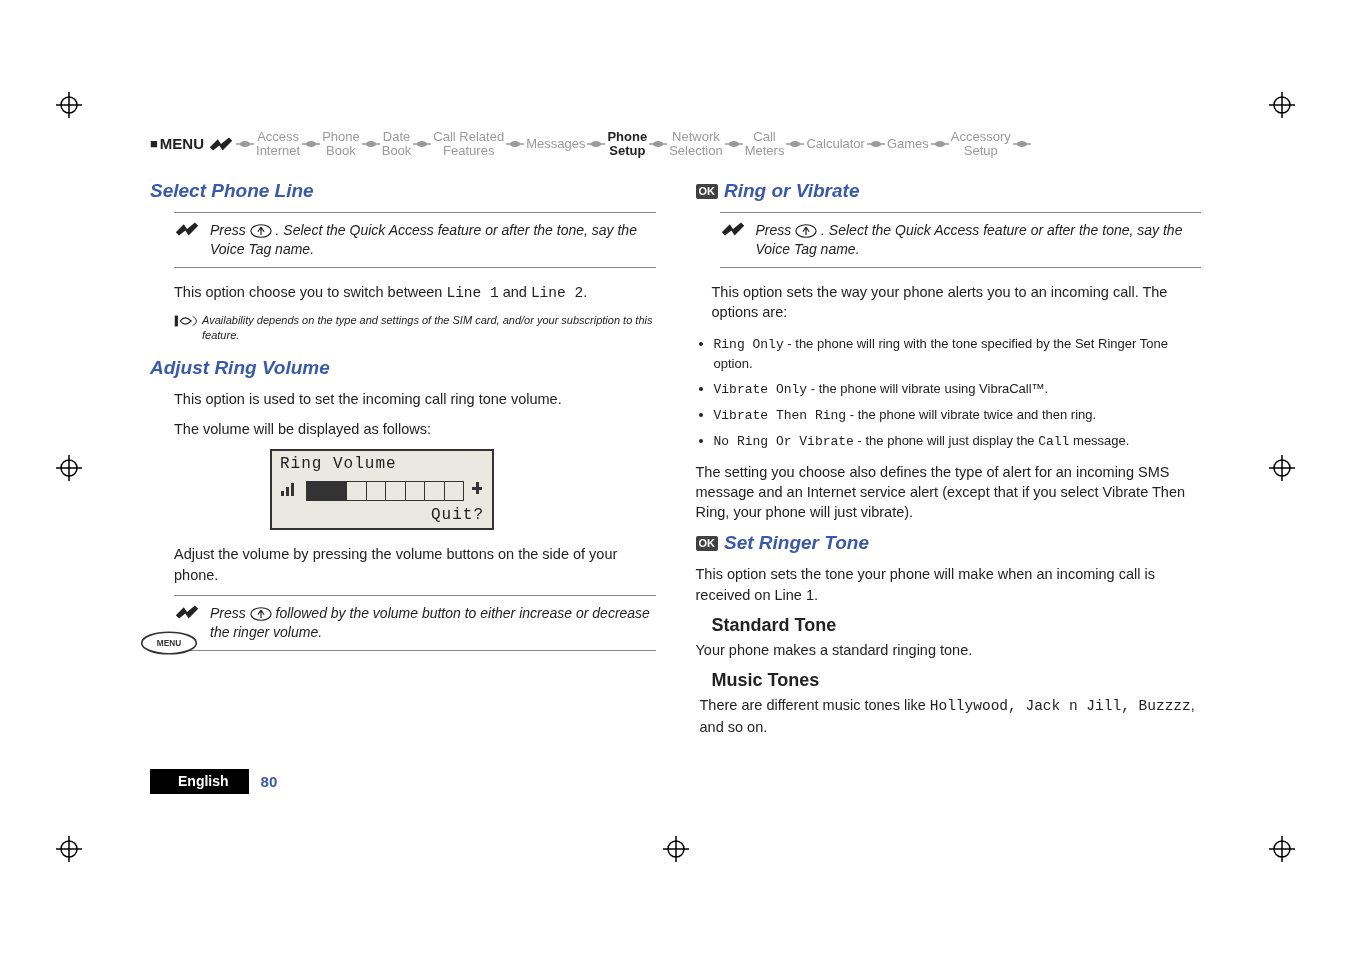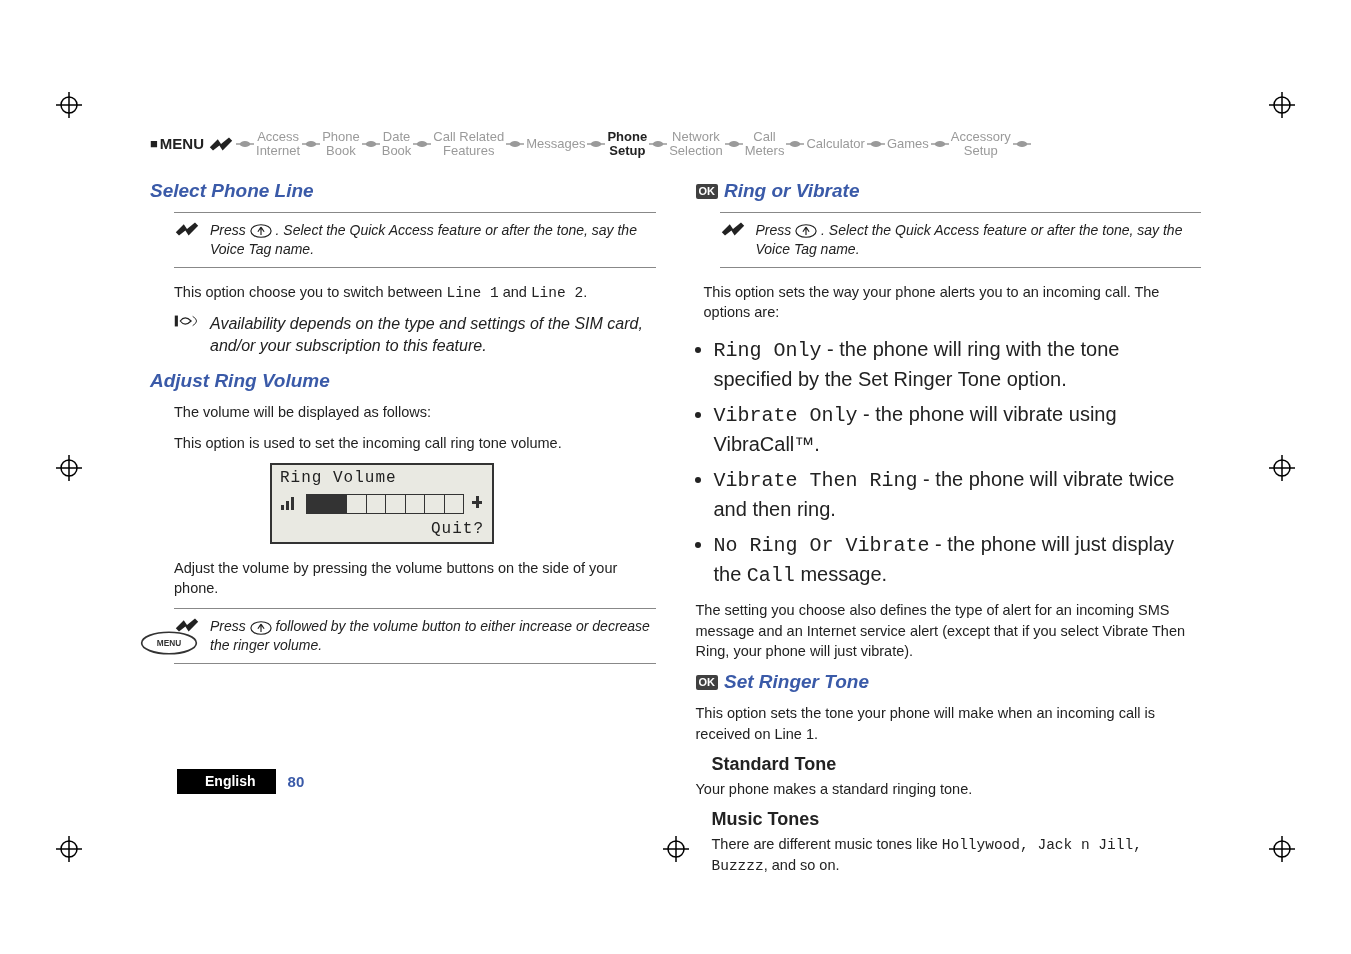--- a/index.html
+++ b/index.html
@@ -133,31 +133,30 @@
     font-size: 14.5px;
     line-height: 1.4;
   }
   p.body.flush { margin-left: 0; }
   .lcd { font-family: "Courier New", monospace; }
 
   .note-line {
     margin: 0 0 14px 24px;
     display: flex;
     align-items: flex-start;
-    gap: 8px;
     font-style: italic;
-    font-size: 16px;
+    font-size: 11px;
     line-height: 1.35;
   }
   .note-line .note-icon svg { width: 28px; height: 16px; }
 
   ul.bullets {
     margin: 13px 0 10px 24px;
     padding-left: 18px;
-    font-size: 20px;
+    font-size: 13px;
     line-height: 1.45;
   }
   ul.bullets li { margin-bottom: 6px; }
 
   h3.sub {
     font-size: 18px;
     font-weight: bold;
     margin: 10px 0 4px 16px;
   }
 
@@ -211,21 +210,20 @@
 
   
   .pagefoot {
     position: absolute;
     left: 150px;
     bottom: 160px;
     display: flex;
     align-items: stretch;
     font-size: 14px;
     font-weight: bold;
-    margin-left: 27px;
   }
   .pagefoot .lang {
     background: #000;
     color: #fff;
     padding: 4px 20px 4px 28px;
   }
   .pagefoot .pnum {
     color: #3a5aa8;
     padding: 4px 12px;
     font-size: 15px;
@@ -434,22 +432,22 @@
               <path d="M8 10 Q14 2 22 10 Q14 18 8 10 Z" fill="none" stroke="#222" stroke-width="1.5"></path>
               <path d="M24 4 Q34 10 24 16" fill="none" stroke="#222" stroke-width="1.2"></path>
             </svg>
         </span>
         <span>Availability depends on the type and settings of the SIM card, and/or your subscription to this feature.</span>
       </div>
 
       <h2 class="section">
         <span>Adjust Ring Volume</span>
       </h2>
+      <p class="body">This option is used to set the incoming call ring tone volume.</p>
       <p class="body">The volume will be displayed as follows:</p>
-      <p class="body">This option is used to set the incoming call ring tone volume.</p>
 
       <div class="menu-badge">
         <svg viewBox="0 0 70 30">
             <ellipse cx="35" cy="15" rx="33" ry="13" fill="#fff" stroke="#333" stroke-width="2"></ellipse>
             <text x="35" y="19" text-anchor="middle" font-family="Arial" font-size="10" font-weight="bold" fill="#333">MENU</text>
           </svg>
       </div>
 
       <div class="lcd-screen">
         <div class="row1">Ring Volume</div>
@@ -515,42 +513,42 @@
           <span class="key-up">
               <svg viewBox="0 0 28 18">
                 <ellipse cx="14" cy="9" rx="13" ry="8" fill="none" stroke="#222" stroke-width="1.5"></ellipse>
                 <path d="M14 4 L10 10 M14 4 L18 10 M14 4 L14 14" stroke="#222" stroke-width="1.5" fill="none"></path>
               </svg>
             </span>
           <span>. Select the Quick Access feature or after the tone, say the Voice Tag name.</span>
         </span>
       </div>
 
-      <p class="body flush" style="margin-left:8px;">This option sets the way your phone alerts you to an incoming call. The options are:</p>
+      <p class="body flush" style="margin-left:16px;">This option sets the way your phone alerts you to an incoming call. The options are:</p>
 
       <ul class="bullets" style="margin-left:0;">
         <li><span class="lcd">Ring Only</span><span> - the phone will ring with the tone specified by the Set Ringer Tone option.</span></li>
         <li><span class="lcd">Vibrate Only</span><span> - the phone will vibrate using VibraCall™.</span></li>
         <li><span class="lcd">Vibrate Then Ring</span><span> - the phone will vibrate twice and then ring.</span></li>
         <li><span class="lcd">No Ring Or Vibrate</span><span> - the phone will just display the </span><span class="lcd">Call</span><span> message.</span></li>
       </ul>
 
       <p class="body flush" style="margin-left:0;">The setting you choose also defines the type of alert for an incoming SMS message and an Internet service alert (except that if you select Vibrate Then Ring, your phone will just vibrate).</p>
 
       <h2 class="section">
         <span class="ok-badge">OK</span>
         <span>Set Ringer Tone</span>
       </h2>
       <p class="body flush" style="margin-left:0;">This option sets the tone your phone will make when an incoming call is received on Line 1.</p>
 
       <h3 class="sub">Standard Tone</h3>
       <p class="body flush" style="margin-left:0;">Your phone makes a standard ringing tone.</p>
 
       <h3 class="sub">Music Tones</h3>
-      <p class="body flush" style="margin-left:16px;">
+      <p class="body flush" style="margin-left:4px;">
         <span>There are different music tones like </span><span class="lcd">Hollywood, Jack n Jill, Buzzzz</span><span>, and so on.</span>
       </p>
     </div>
   </div>
 </div>
 
 <div class="pagefoot">
   <div class="lang">English</div>
   <div class="pnum">80</div>
 </div>

